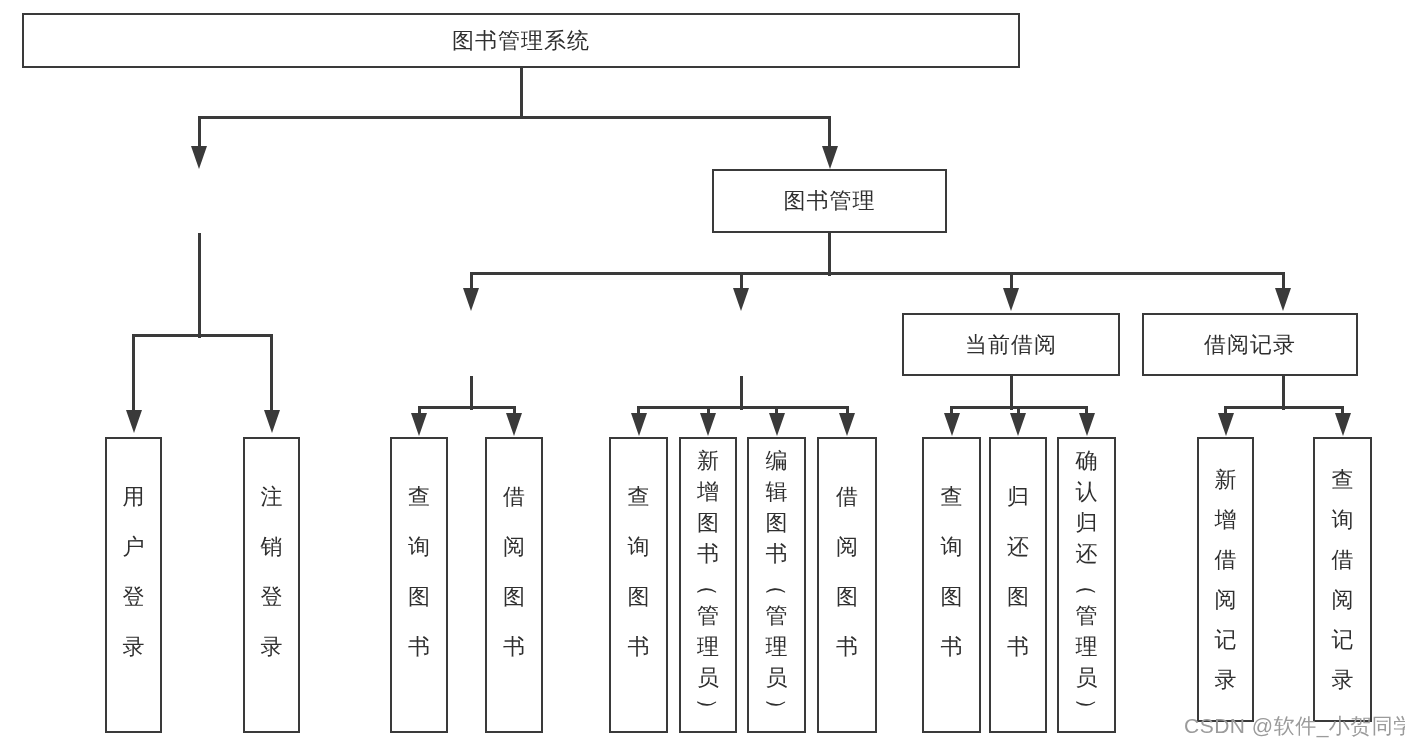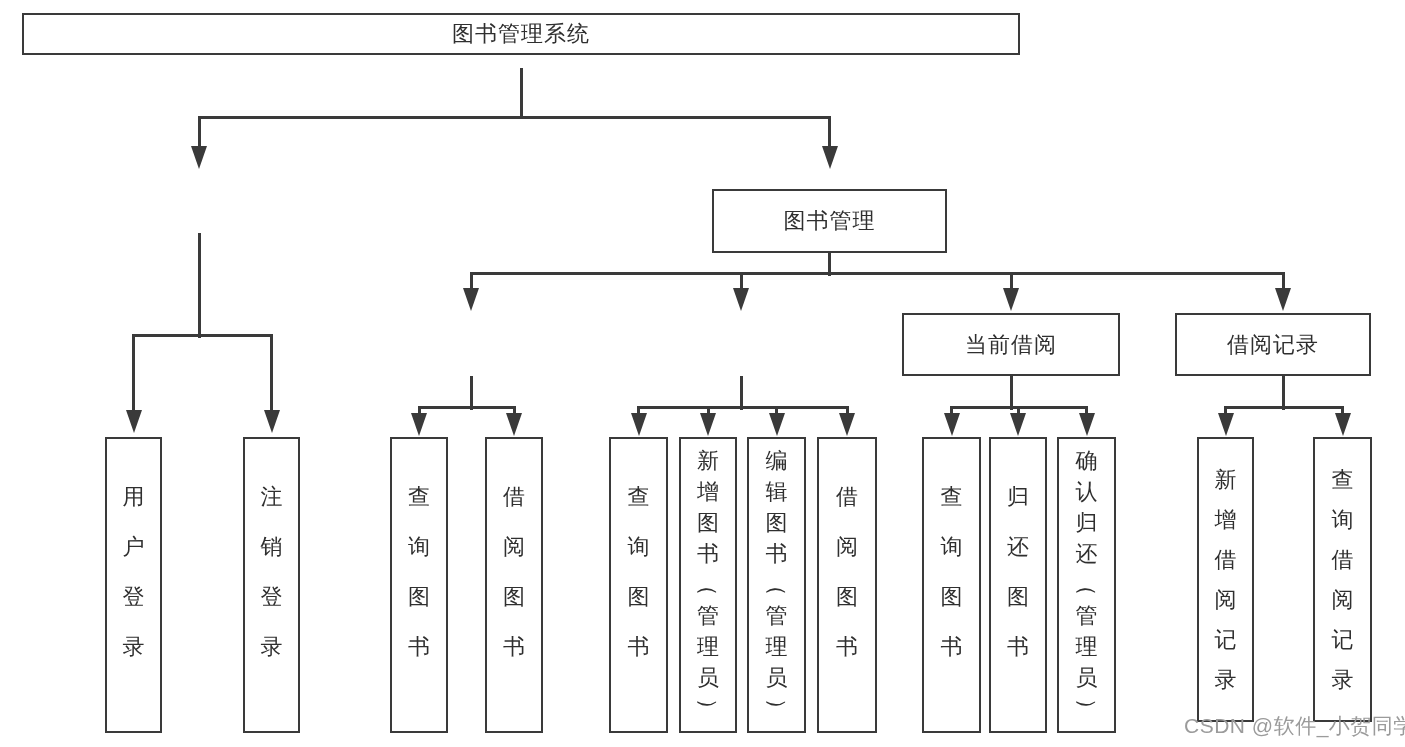--- a/index.html
+++ b/index.html
@@ -57,26 +57,26 @@
     white-space: nowrap;
     z-index: 5;
     letter-spacing: 0.5px;
   }
 </style>
 </head>
 <body>
 
 <div id="canvas">
 
-  <div class="box" style="left:22px; top:13px; width:998px; height:42px;">图书管理系统</div>
-
-  <div class="box" style="left:712px; top:169px; width:235px; height:64px;margin-top:20px;">图书管理</div>
+  <div class="box" style="left:22px; top:13px; width:998px; height:55px;">图书管理系统</div>
+
+  <div class="box" style="left:712px; top:169px; width:235px; height:64px;">图书管理</div>
 
   <div class="box" style="left:902px; top:313px; width:218px; height:63px;">当前借阅</div>
-  <div class="box" style="left:1175px; top:313px; width:196px; height:63px;">借阅记录</div>
+  <div class="box" style="left:1142px; top:313px; width:216px; height:63px;">借阅记录</div>
 
   <div class="vbox" style="left: 105px; top: 437px; width: 57px; height: 296px; gap: 28px; padding-bottom: 26px;">
       <span>用</span>
       <span>户</span>
       <span>登</span>
       <span>录</span>
     </div>
   <div class="vbox" style="left: 243px; top: 437px; width: 57px; height: 296px; gap: 28px; padding-bottom: 26px;">
       <span>注</span>
       <span>销</span>

